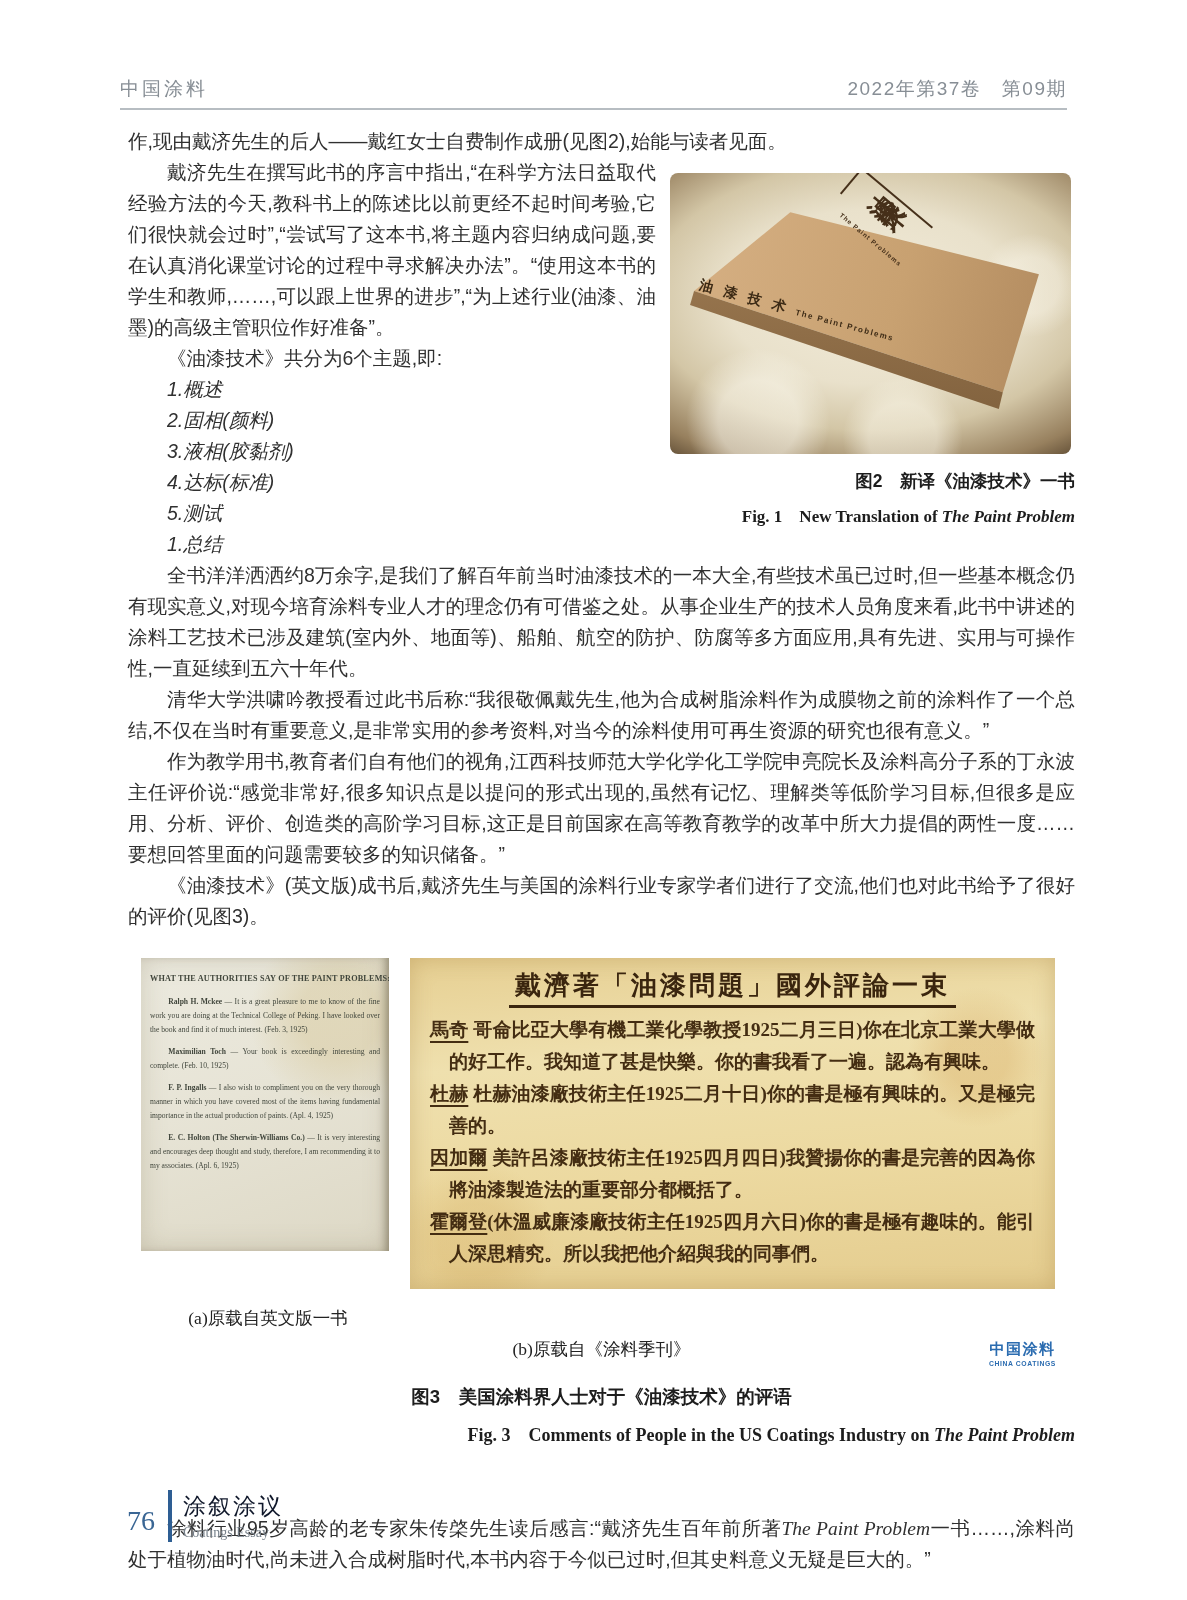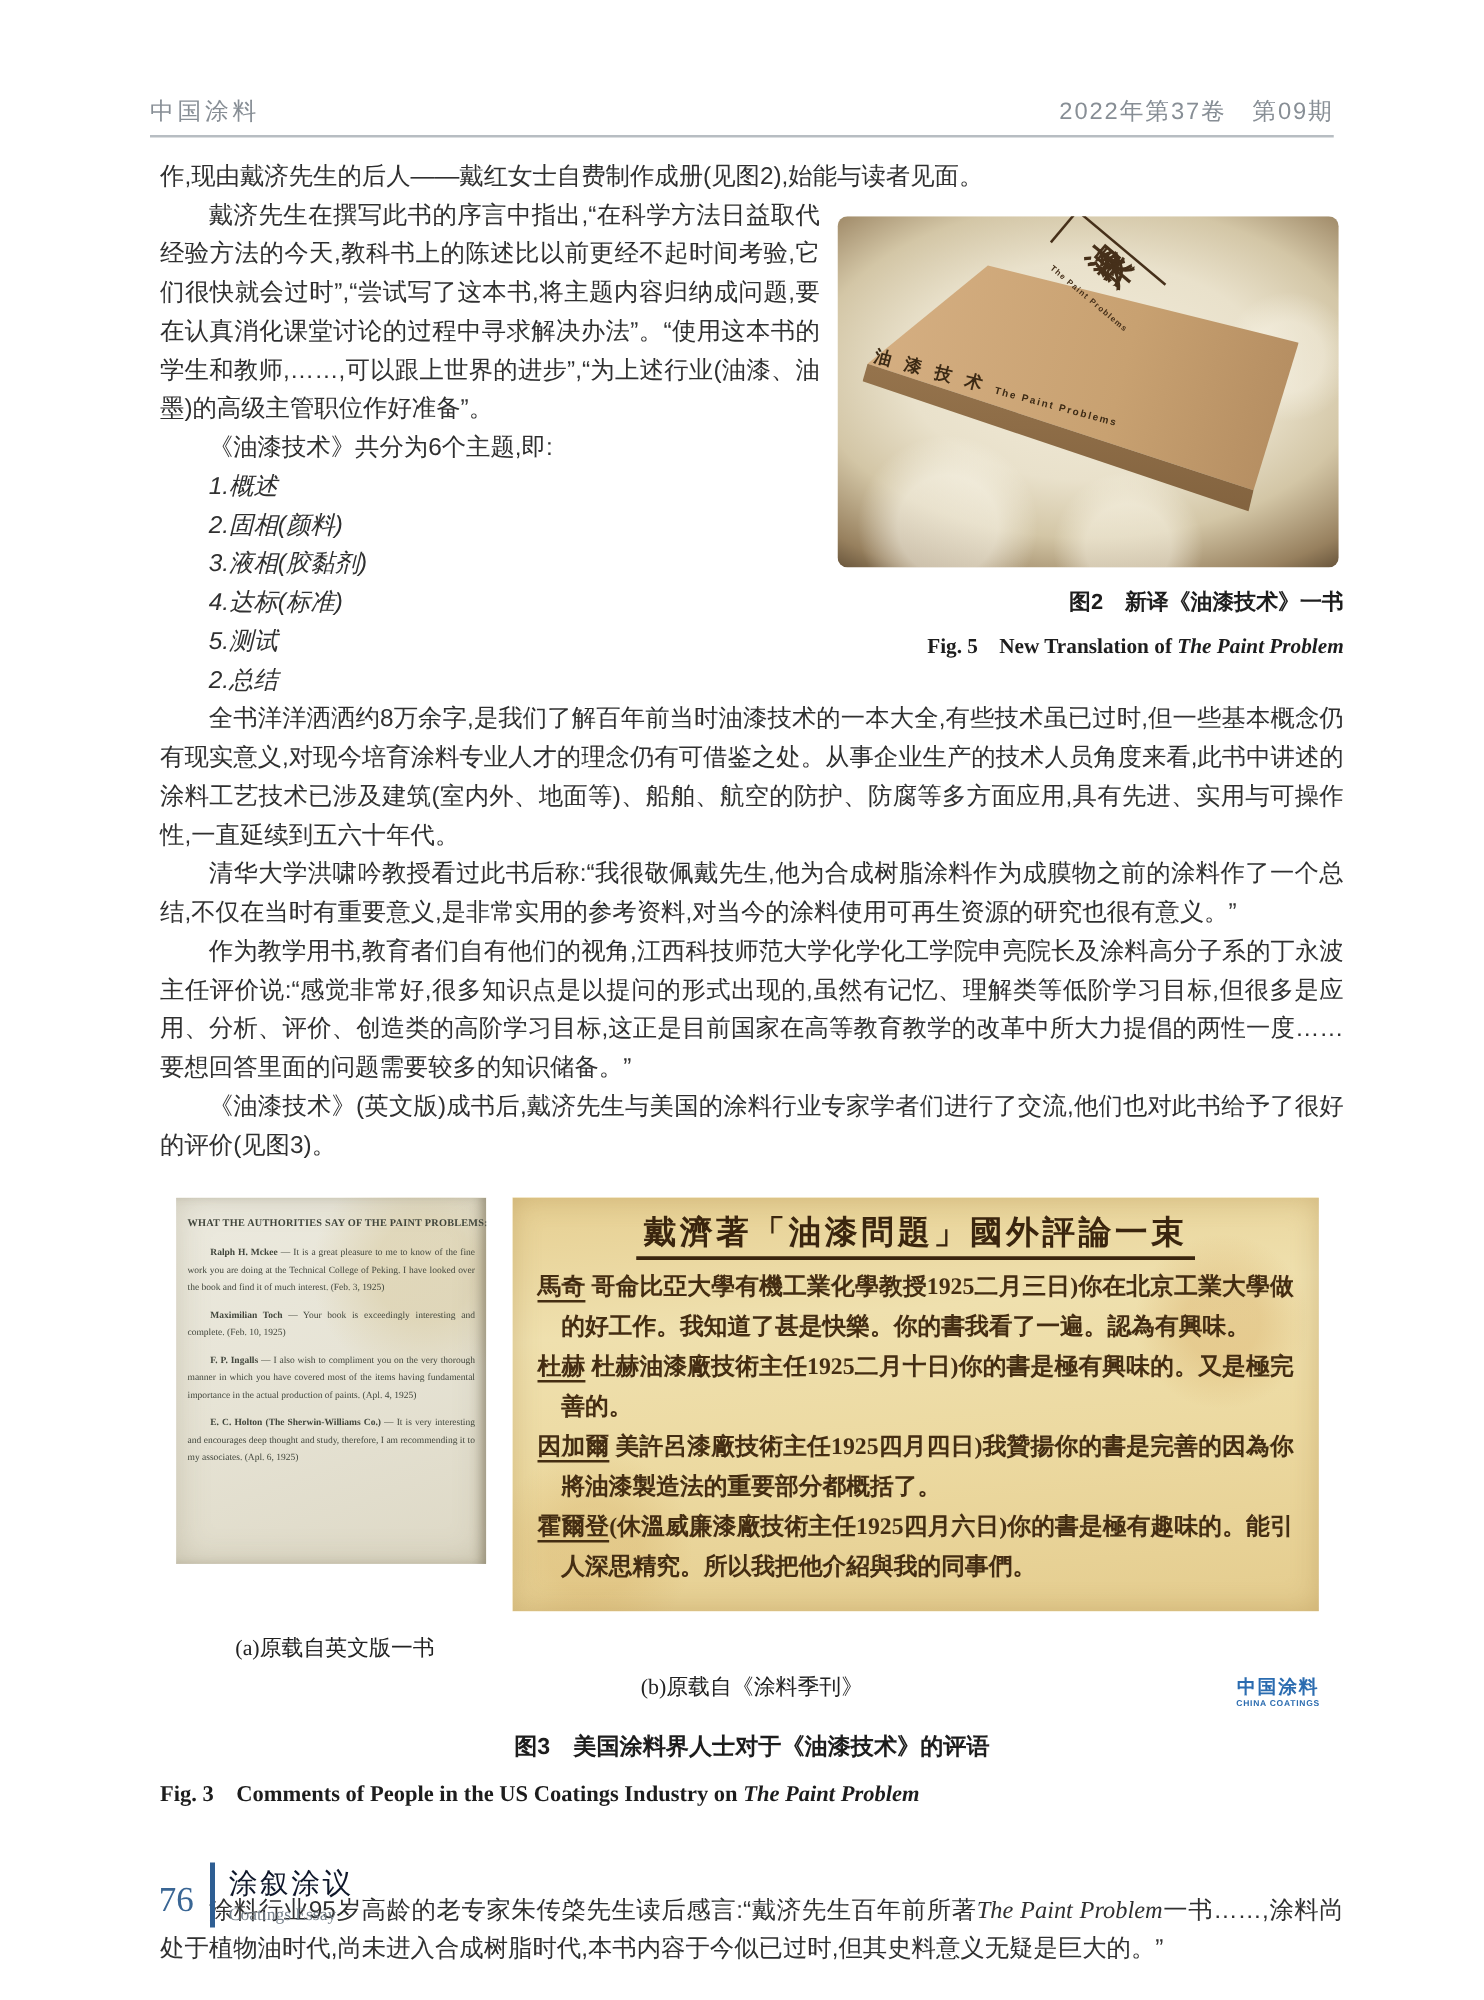--- a/index.html
+++ b/index.html
@@ -79,21 +79,21 @@
   .rs-title span { display:inline-block; font-size:26px; letter-spacing:3px; color:#3a250e;
     border-bottom:3px solid #3a250e; padding:0 6px 3px; }
   .scan-right p { padding-left:1em; text-indent:-1em; }
   .rname { text-decoration:underline; text-decoration-thickness:2px; text-underline-offset:5px; }
 
   .subcaps { display:flex; margin-top:14px; font-size:17.5px; 
     font-family:"Liberation Serif","DejaVu Serif",serif; color:#222;flex-direction:column; }
   .subcap-a { width:280px; text-align:center; }
   .subcap-b { flex:1; text-align:center; }
   .fig3cap-cn { text-align:center; margin-top:16px; font-weight:bold; font-size:18.5px; color:#1d1d1d; }
-  .fig3cap-en { text-align:left; margin-top:8px; font-weight:bold; font-size:18px; color:#1d1d1d;
+  .fig3cap-en { text-align:right; margin-top:8px; font-weight:bold; font-size:18px; color:#1d1d1d;
     font-family:"Liberation Serif","DejaVu Serif",serif; }
   .fig3cap-en i { font-style:italic; }
 
   .final-para { margin-top:62px; }
   .final-para .serif-it { font-family:"Liberation Serif","DejaVu Serif",serif; font-style:italic; }
 
   
   .brand-logo { position:absolute; left:975px; top:1340px; width:95px; text-align:center; color:#2b6cb0; }
   .brand-cn { font-size:15px; font-weight:bold; letter-spacing:1.5px; }
   .brand-en { font-size:6.8px; font-weight:bold; letter-spacing:0.6px; margin-top:1px; }
@@ -129,32 +129,32 @@
           <div class="cover-title">油漆技术</div>
           <div class="cover-sub">The Paint Problems</div>
         </div>
         <div class="spine-label">
           <span class="spine-cn">油漆技术</span>
           <span class="spine-en">The Paint Problems</span>
         </div>
       </div>
       <figcaption class="fig2-caption">
         <div class="cap-cn">图2　新译《油漆技术》一书</div>
-        <div class="cap-en"><span>Fig. 5　New Translation of </span><i>The Paint Problem</i></div>
+        <div class="cap-en"><span>Fig. 1　New Translation of </span><i>The Paint Problem</i></div>
       </figcaption>
     </figure>
 
     <p>戴济先生在撰写此书的序言中指出,“在科学方法日益取代经验方法的今天,教科书上的陈述比以前更经不起时间考验,它们很快就会过时”,“尝试写了这本书,将主题内容归纳成问题,要在认真消化课堂讨论的过程中寻求解决办法”。“使用这本书的学生和教师,……,可以跟上世界的进步”,“为上述行业(油漆、油墨)的高级主管职位作好准备”。</p>
     <p class="topic-intro">《油漆技术》共分为6个主题,即:</p>
     <p class="topic">1.概述</p>
     <p class="topic">2.固相(颜料)</p>
     <p class="topic">3.液相(胶黏剂)</p>
     <p class="topic">4.达标(标准)</p>
     <p class="topic">5.测试</p>
-    <p class="topic">2.总结</p>
+    <p class="topic">1.总结</p>
 
     <p>全书洋洋洒洒约8万余字,是我们了解百年前当时油漆技术的一本大全,有些技术虽已过时,但一些基本概念仍有现实意义,对现今培育涂料专业人才的理念仍有可借鉴之处。从事企业生产的技术人员角度来看,此书中讲述的涂料工艺技术已涉及建筑(室内外、地面等)、船舶、航空的防护、防腐等多方面应用,具有先进、实用与可操作性,一直延续到五六十年代。</p>
     <p>清华大学洪啸吟教授看过此书后称:“我很敬佩戴先生,他为合成树脂涂料作为成膜物之前的涂料作了一个总结,不仅在当时有重要意义,是非常实用的参考资料,对当今的涂料使用可再生资源的研究也很有意义。”</p>
     <p>作为教学用书,教育者们自有他们的视角,江西科技师范大学化学化工学院申亮院长及涂料高分子系的丁永波主任评价说:“感觉非常好,很多知识点是以提问的形式出现的,虽然有记忆、理解类等低阶学习目标,但很多是应用、分析、评价、创造类的高阶学习目标,这正是目前国家在高等教育教学的改革中所大力提倡的两性一度……要想回答里面的问题需要较多的知识储备。”</p>
     <p>《油漆技术》(英文版)成书后,戴济先生与美国的涂料行业专家学者们进行了交流,他们也对此书给予了很好的评价(见图3)。</p>
 
     <div class="fig3-row">
       <div class="scan-left">
         <div class="ls-heading">WHAT THE AUTHORITIES SAY OF THE PAINT PROBLEMS:—</div>
         <p><b>Ralph H. Mckee</b><span> — It is a great pleasure to me to know of the fine work you are doing at the Technical College of Peking.  I have looked over the book and find it of much interest. (Feb. 3, 1925)</span></p>

